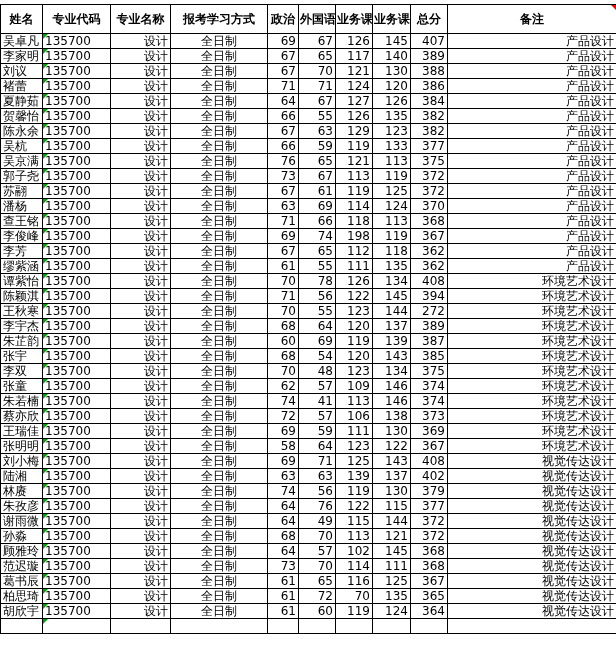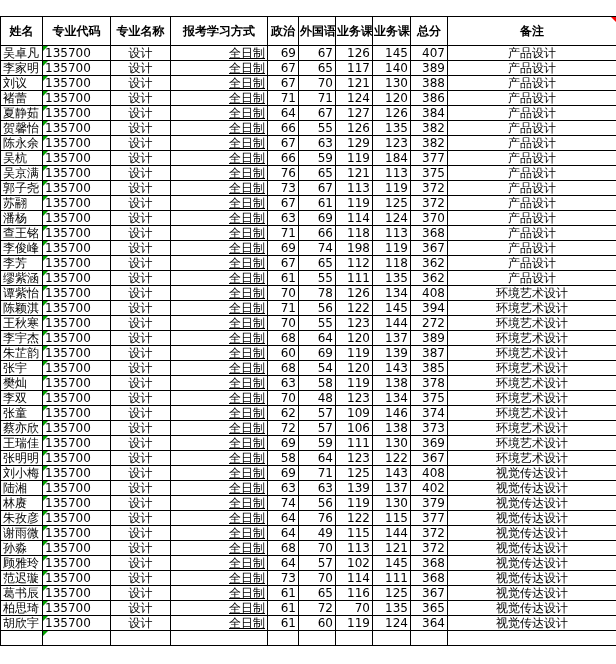--- a/index.html
+++ b/index.html
@@ -6,21 +6,21 @@
     margin: 0; padding: 0;
     width: 616px; height: 664px;
     overflow: hidden;
     background: #ffffff;
     font-family: "DejaVu Sans", "Liberation Sans", sans-serif;
   }
   .sheet {
     width: 616px; height: 664px;
     overflow: hidden;
     position: relative;
-    padding-top: 16px;
+    padding-top: 4px;
     box-sizing: border-box;
   }
   table.grid {
     border-collapse: collapse;
     table-layout: fixed;
     width: 616px;
     font-size: 12px;
     color: #000;
   }
   table.grid th, table.grid td {
@@ -36,24 +36,24 @@
     text-align: center;
     vertical-align: middle;
     height: 29px;
     line-height: 13px;
     padding: 0 1px;
   }
   table.grid td { height: 15px; line-height: 14px; vertical-align: middle; }
   tr.partial td { height: 15px; }
   .c0 { text-align: left; }
   .c1 { text-align: left; padding-left: 4px; margin-top: 16px; }
-  .c2 { text-align: center; }
-  .c3 { text-align: right; text-decoration: underline; }
+  .c2 { text-align: right; }
+  .c3 { text-align: center; }
   .c4, .c5, .c6, .c7, .c8 { text-align: right; }
-  .c9 { text-align: center; }
+  .c9 { text-align: right; }
   .flag-green {
     position: absolute; top: 0; left: 0;
     width: 0; height: 0;
     border-top: 5px solid #00A000;
     border-right: 5px solid transparent;
   }
   .flag-red {
     position: absolute; top: 0; right: 0;
     width: 0; height: 0;
     border-top: 5px solid #FF0000;
@@ -182,21 +182,21 @@
           <td class="c9">产品设计</td>
         </tr>
         <tr>
           <td class="c0">吴杭</td>
           <td class="c1"><span class="flag-green" style="border-top-color: rgb(0, 160, 0);"></span>135700</td>
           <td class="c2">设计</td>
           <td class="c3">全日制</td>
           <td class="c4">66</td>
           <td class="c5">59</td>
           <td class="c6">119</td>
-          <td class="c7">184</td>
+          <td class="c7">133</td>
           <td class="c8">377</td>
           <td class="c9">产品设计</td>
         </tr>
         <tr>
           <td class="c0">吴京满</td>
           <td class="c1"><span class="flag-green" style="border-top-color: rgb(0, 160, 0);"></span>135700</td>
           <td class="c2">设计</td>
           <td class="c3">全日制</td>
           <td class="c4">76</td>
           <td class="c5">65</td>
@@ -355,51 +355,51 @@
           <td class="c2">设计</td>
           <td class="c3">全日制</td>
           <td class="c4">68</td>
           <td class="c5">54</td>
           <td class="c6">120</td>
           <td class="c7">143</td>
           <td class="c8">385</td>
           <td class="c9">环境艺术设计</td>
         </tr>
         <tr>
-          <td class="c0">樊灿</td>
-          <td class="c1"><span class="flag-green" style="border-top-color: rgb(0, 160, 0);"></span>135700</td>
-          <td class="c2">设计</td>
-          <td class="c3">全日制</td>
-          <td class="c4">63</td>
-          <td class="c5">58</td>
-          <td class="c6">119</td>
-          <td class="c7">138</td>
-          <td class="c8">378</td>
-          <td class="c9">环境艺术设计</td>
-        </tr>
-        <tr>
           <td class="c0">李双</td>
           <td class="c1"><span class="flag-green" style="border-top-color: rgb(0, 160, 0);"></span>135700</td>
           <td class="c2">设计</td>
           <td class="c3">全日制</td>
           <td class="c4">70</td>
           <td class="c5">48</td>
           <td class="c6">123</td>
           <td class="c7">134</td>
           <td class="c8">375</td>
           <td class="c9">环境艺术设计</td>
         </tr>
         <tr>
           <td class="c0">张童</td>
           <td class="c1"><span class="flag-green" style="border-top-color: rgb(0, 160, 0);"></span>135700</td>
           <td class="c2">设计</td>
           <td class="c3">全日制</td>
           <td class="c4">62</td>
           <td class="c5">57</td>
           <td class="c6">109</td>
+          <td class="c7">146</td>
+          <td class="c8">374</td>
+          <td class="c9">环境艺术设计</td>
+        </tr>
+        <tr>
+          <td class="c0">朱若楠</td>
+          <td class="c1"><span class="flag-green" style="border-top-color: rgb(0, 160, 0);"></span>135700</td>
+          <td class="c2">设计</td>
+          <td class="c3">全日制</td>
+          <td class="c4">74</td>
+          <td class="c5">41</td>
+          <td class="c6">113</td>
           <td class="c7">146</td>
           <td class="c8">374</td>
           <td class="c9">环境艺术设计</td>
         </tr>
         <tr>
           <td class="c0">蔡亦欣</td>
           <td class="c1"><span class="flag-green" style="border-top-color: rgb(0, 160, 0);"></span>135700</td>
           <td class="c2">设计</td>
           <td class="c3">全日制</td>
           <td class="c4">72</td>

